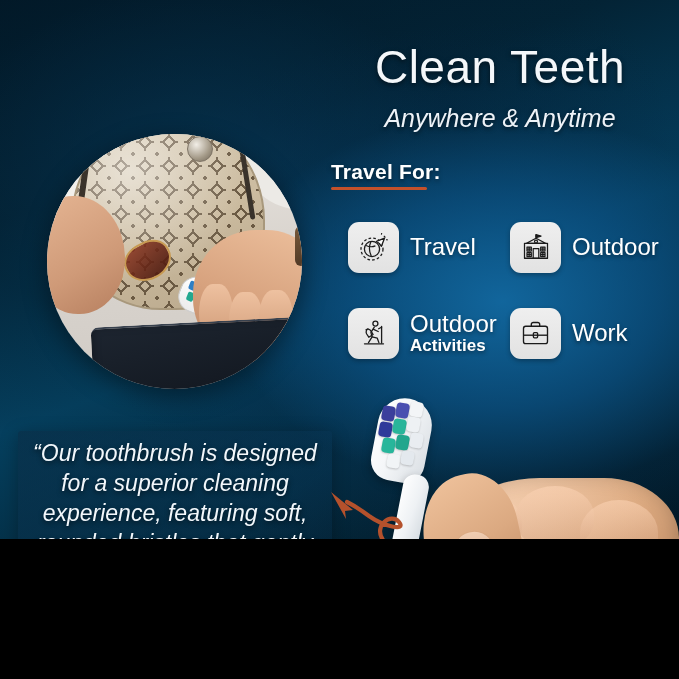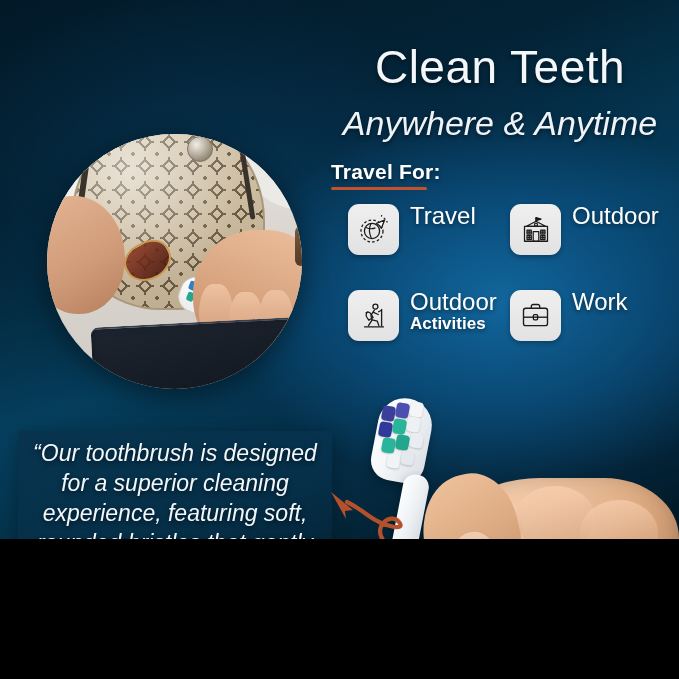--- a/index.html
+++ b/index.html
@@ -67,37 +67,37 @@
   .shirt2{left:196px;top:-34px;width:120px;height:110px;background:#eceae6;border-radius:50%;}
 
   
   #headline{
     position:absolute;left:340px;top:44px;width:320px;text-align:center;
     font-size:46px;font-weight:300;letter-spacing:.5px;color:#f4f7fa;line-height:1;
     text-shadow:0 2px 5px rgba(0,0,0,.55);
   }
   #subhead{
     position:absolute;left:340px;top:104px;width:320px;text-align:center;
-    font-size:34px;font-style:italic;font-weight:400;color:#eef3f8;
+    font-size:25px;font-style:italic;font-weight:400;color:#eef3f8;
     text-shadow:0 2px 4px rgba(0,0,0,.5);
   }
 
   
   #ideal-wrap{position:absolute;left:331px;top:160px;}
   #ideal-label{
     font-size:21px;font-weight:700;color:#ffffff;letter-spacing:.2px;
     text-shadow:0 2px 4px rgba(0,0,0,.5);
   }
   #ideal-rule{margin-top:3px;width:96px;height:3px;background:#c4512b;border-radius:2px;}
 
   #icon-grid{
     position:absolute;left:348px;top:204px;width:332px;
     display:grid;grid-template-columns:162px 170px;grid-template-rows:86px 86px;
   }
-  .cell{display:flex;gap:11px;}
+  .cell{display:flex;align-items:center;gap:11px;}
   .badge{
     width:51px;height:51px;flex:none;border-radius:11px;
     background:linear-gradient(180deg,#efefef 0%,#e2e2e2 100%);
     box-shadow:0 2px 5px rgba(0,0,0,.3);
     display:flex;align-items:center;justify-content:center;
   }
   .badge svg{display:block;}
   .cell-label{color:#ffffff;font-size:24px;line-height:1.04;text-shadow:0 2px 4px rgba(0,0,0,.45);}
   .cell-label .sub{display:block;font-size:17px;font-weight:600;}
 

